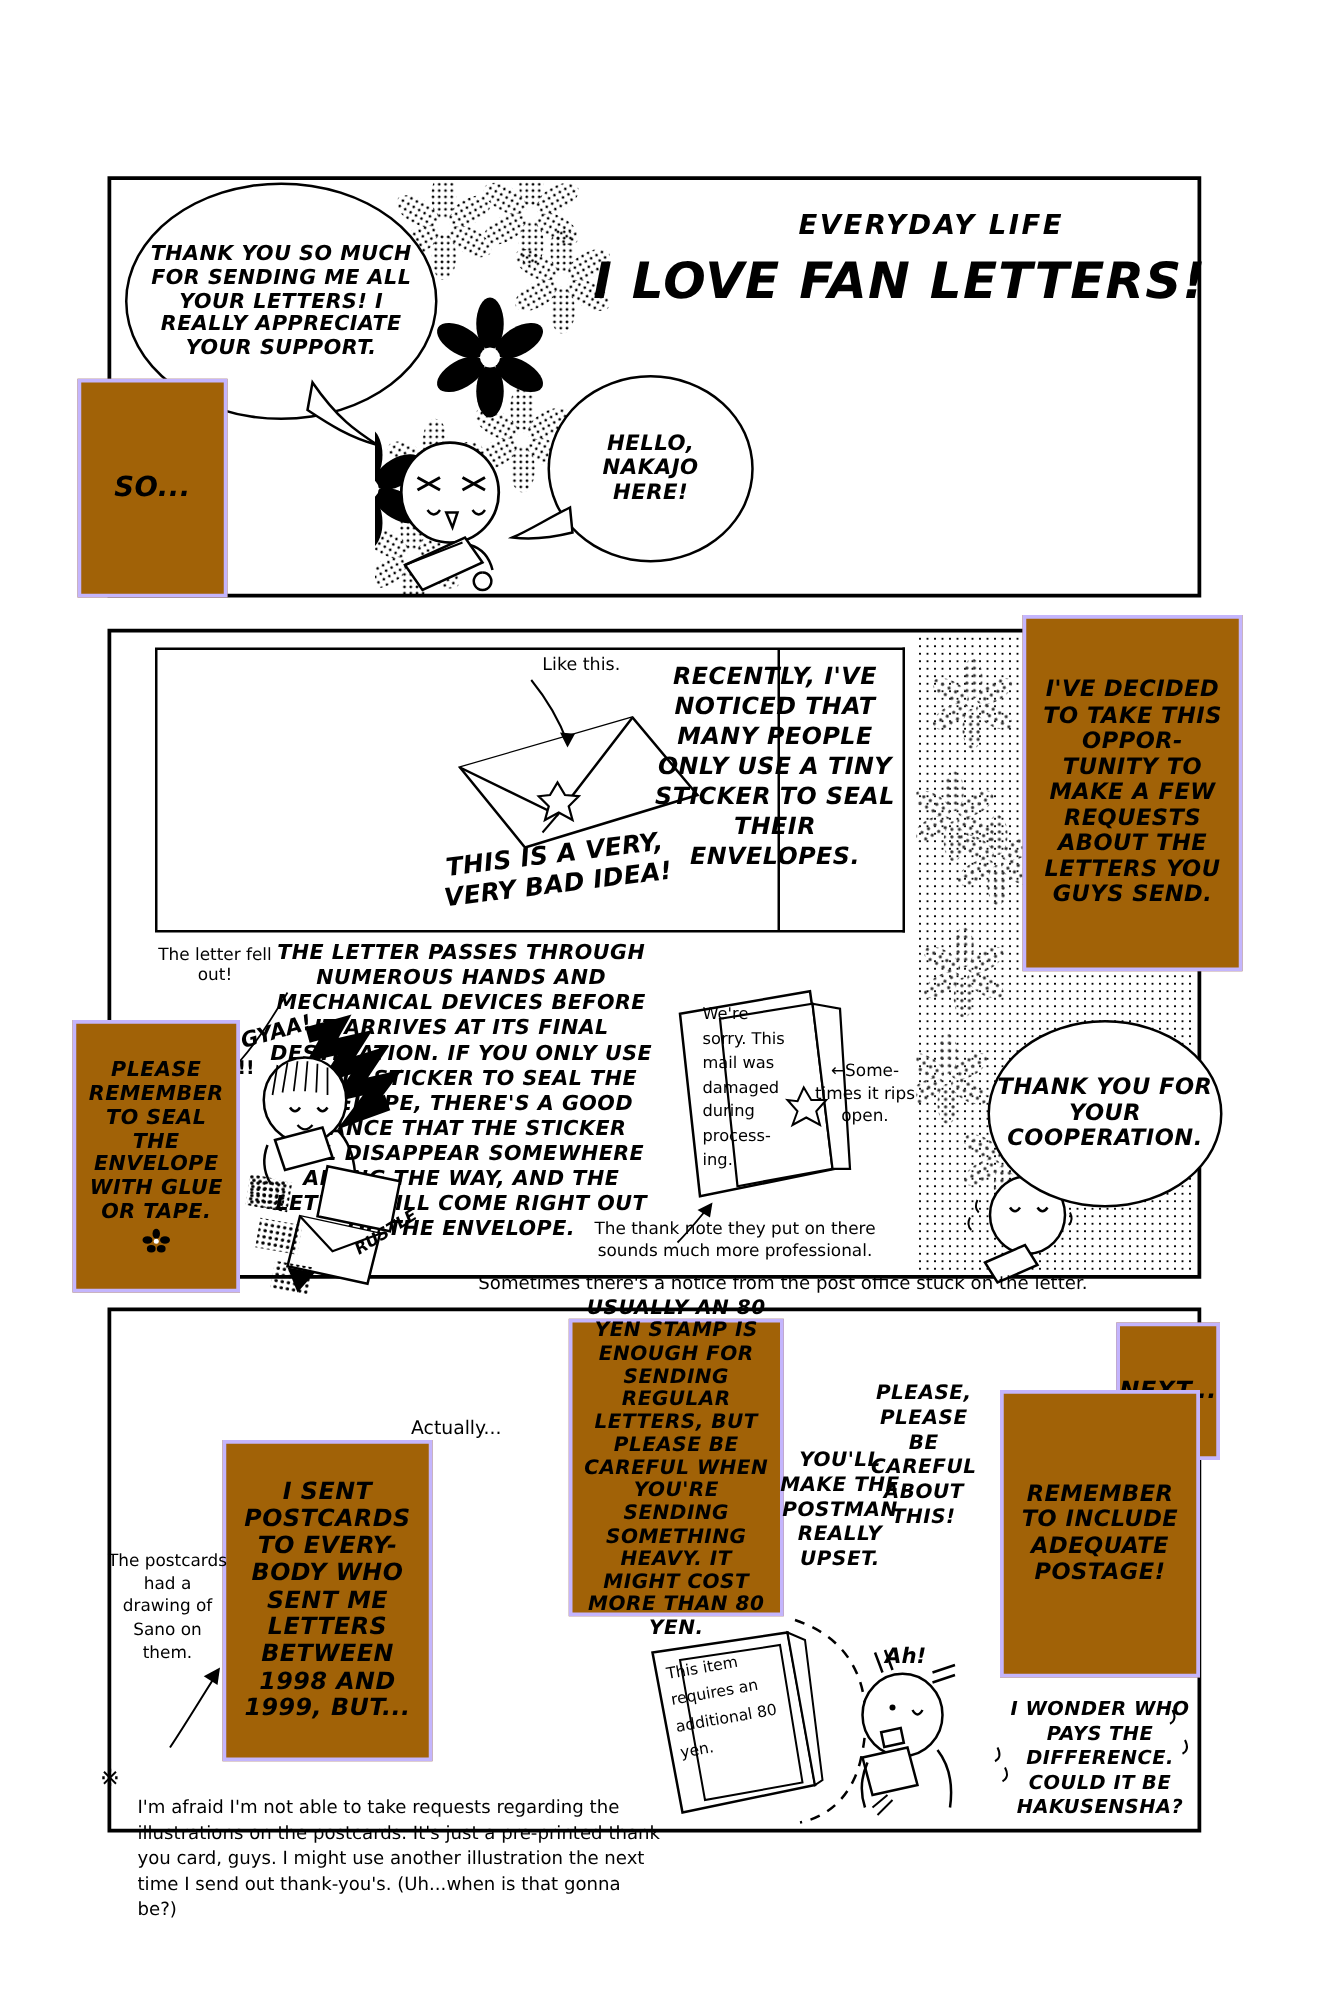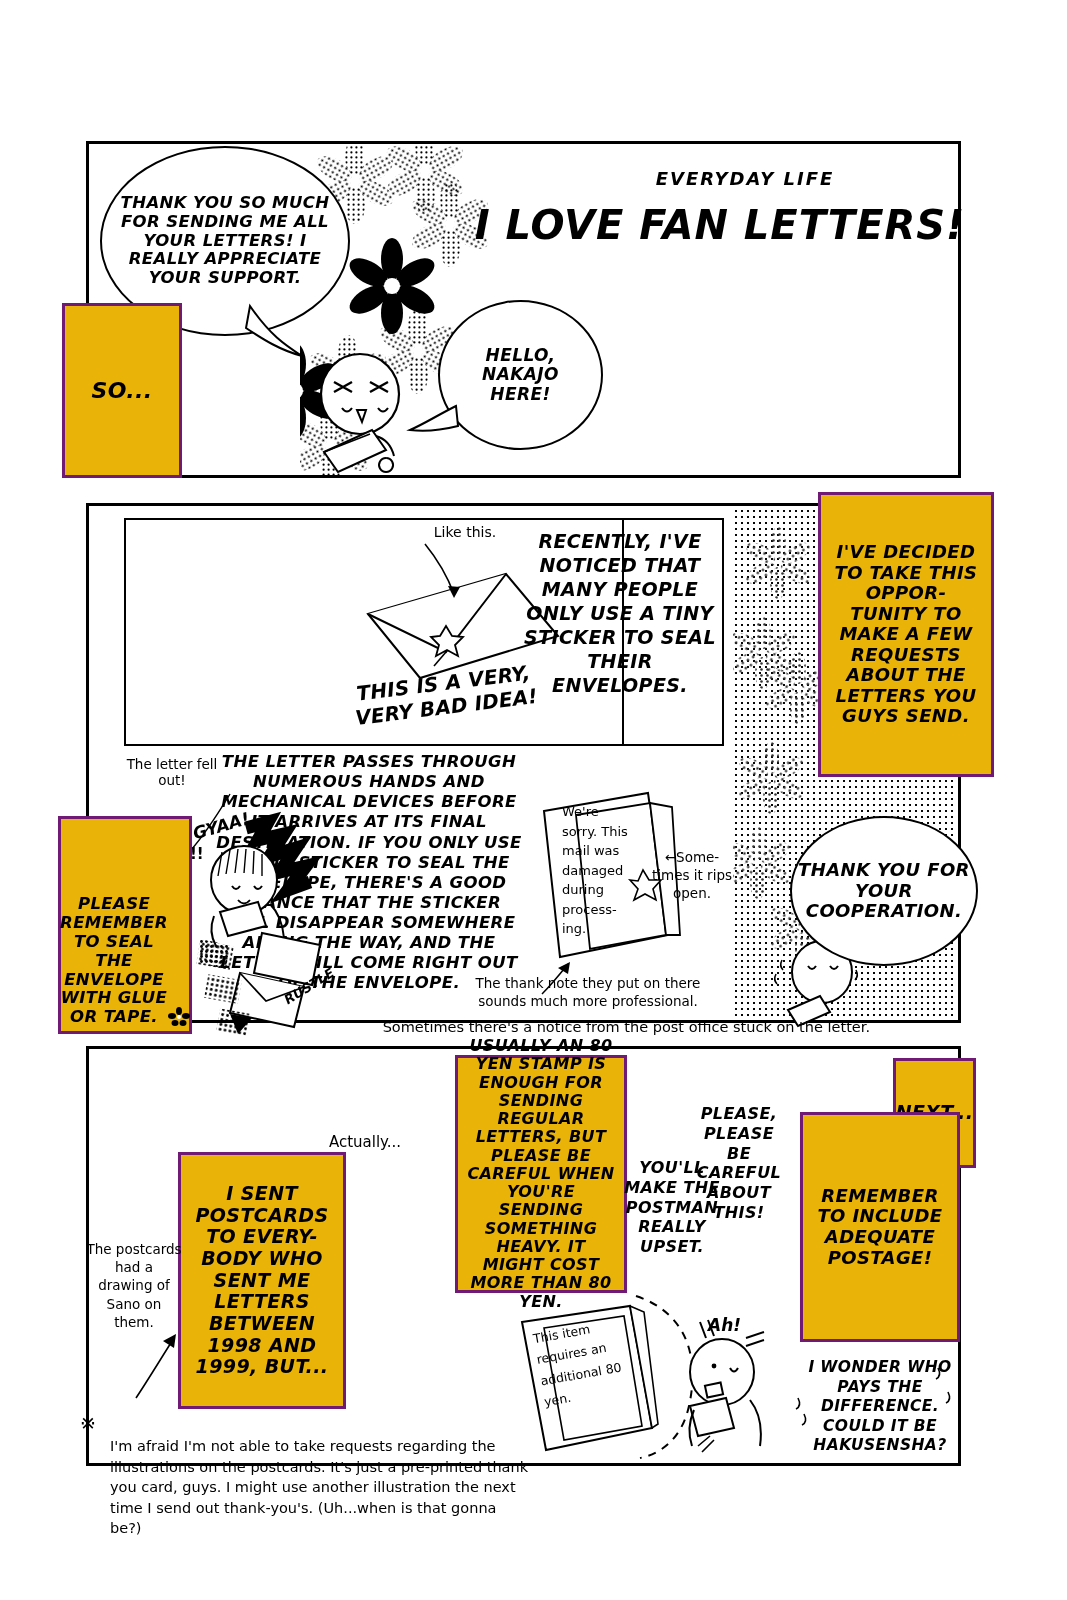--- a/index.html
+++ b/index.html
@@ -21,21 +21,21 @@
   }
   .hand{
     font-family:"DejaVu Sans", sans-serif;
     font-weight:400;line-height:1.18;text-align:center;
   }
   .handL{font-family:"DejaVu Sans", sans-serif;font-weight:400;line-height:1.3;text-align:left;}
 
   
   .panel{border:3px solid #000;background:#fff;}
   .panelthin{border:2px solid #000;background:#fff;}
-  .boxw{border:3px solid #701a75;background:#eab308;}
+  .boxw{border:3px solid #c4b5fd;background:#a16207;}
 
   
   .balloon{
     border:2px solid #000;background:#fff;border-radius:50%;
     display:flex;align-items:center;justify-content:center;
   }
   .tone-light{
     background-color:#fff;
     background-image:radial-gradient(#000 0.7px, transparent 1px);
     background-size:6px 6px;
@@ -44,21 +44,21 @@
   .title-sm{
     font-family:"DejaVu Sans", sans-serif;font-weight:700;font-style:italic;
     letter-spacing:2px;text-align:center;
   }
   .title-lg{
     font-family:"DejaVu Sans", sans-serif;font-weight:700;font-style:italic;
     letter-spacing:1px;text-align:center;
   }
 
   .ctr{display:flex;align-items:center;justify-content:center;}
-  .vstack{display:flex;flex-direction:row;align-items:flex-end;justify-content:center;}
+  .vstack{display:flex;flex-direction:column;align-items:center;justify-content:center;}
 
   svg{display:block;overflow:visible;}
 </style>
 </head>
 <body>
 
 <div class="page">
 
   <div class="abs panel" style="left:86px;top:141px;width:875px;height:337px;"></div>
 
@@ -122,21 +122,21 @@
     <path d="M70,30 L88,40 M88,30 L70,40" stroke="#000" stroke-width="2.4" fill="none"></path>
     <path d="M42,56 q5,7 10,0" stroke="#000" stroke-width="2" fill="none"></path>
     <path d="M78,56 q5,7 10,0" stroke="#000" stroke-width="2" fill="none"></path>
     <path d="M57,58 L66,58 L62,70 Z" fill="#fff" stroke="#000" stroke-width="2"></path>
     <path d="M24,100 L72,78 L86,98 L38,120 Z" fill="#fff" stroke="#000" stroke-width="2"></path>
     <path d="M24,100 L70,82" stroke="#000" stroke-width="1.6" fill="none"></path>
     <path d="M76,84 q14,4 18,20" stroke="#000" stroke-width="2" fill="none"></path>
     <path d="M86,106 a7,7 0 1,0 0.1,0" fill="#fff" stroke="#000" stroke-width="2"></path>
   </svg>
 
-  <div class="abs title-sm" style="left:530px;top:168px;width:430px;font-size:18px;">
+  <div class="abs title-sm" style="left:530px;top:168px;width:430px;font-size:22px;">
     <span>EVERYDAY LIFE</span>
   </div>
   <div class="abs title-lg" style="left:470px;top:202px;width:500px;font-size:40px;">
     <span>I LOVE FAN LETTERS!</span>
   </div>
 
   <div class="abs boxw ctr dial" style="left:62px;top:303px;width:120px;height:175px;font-size:22px;">
     <span>SO...</span>
   </div>
 

